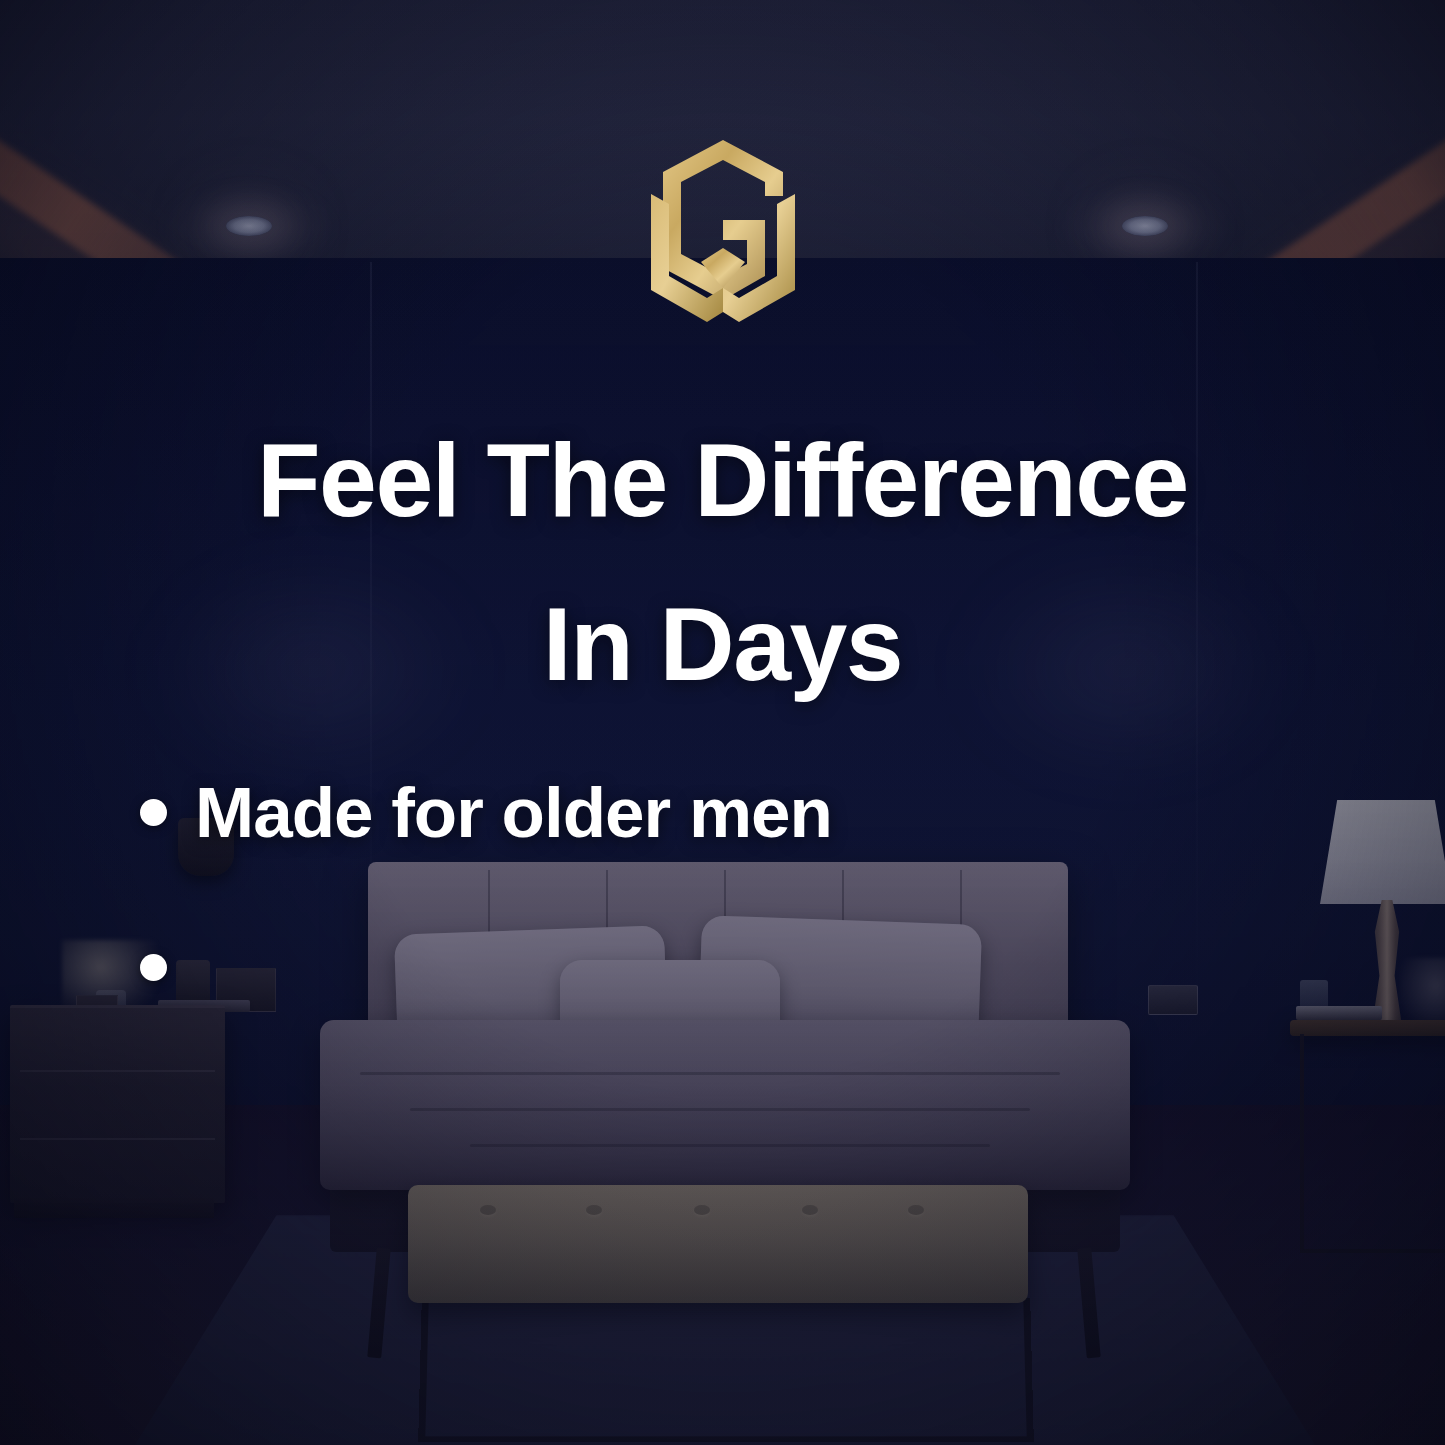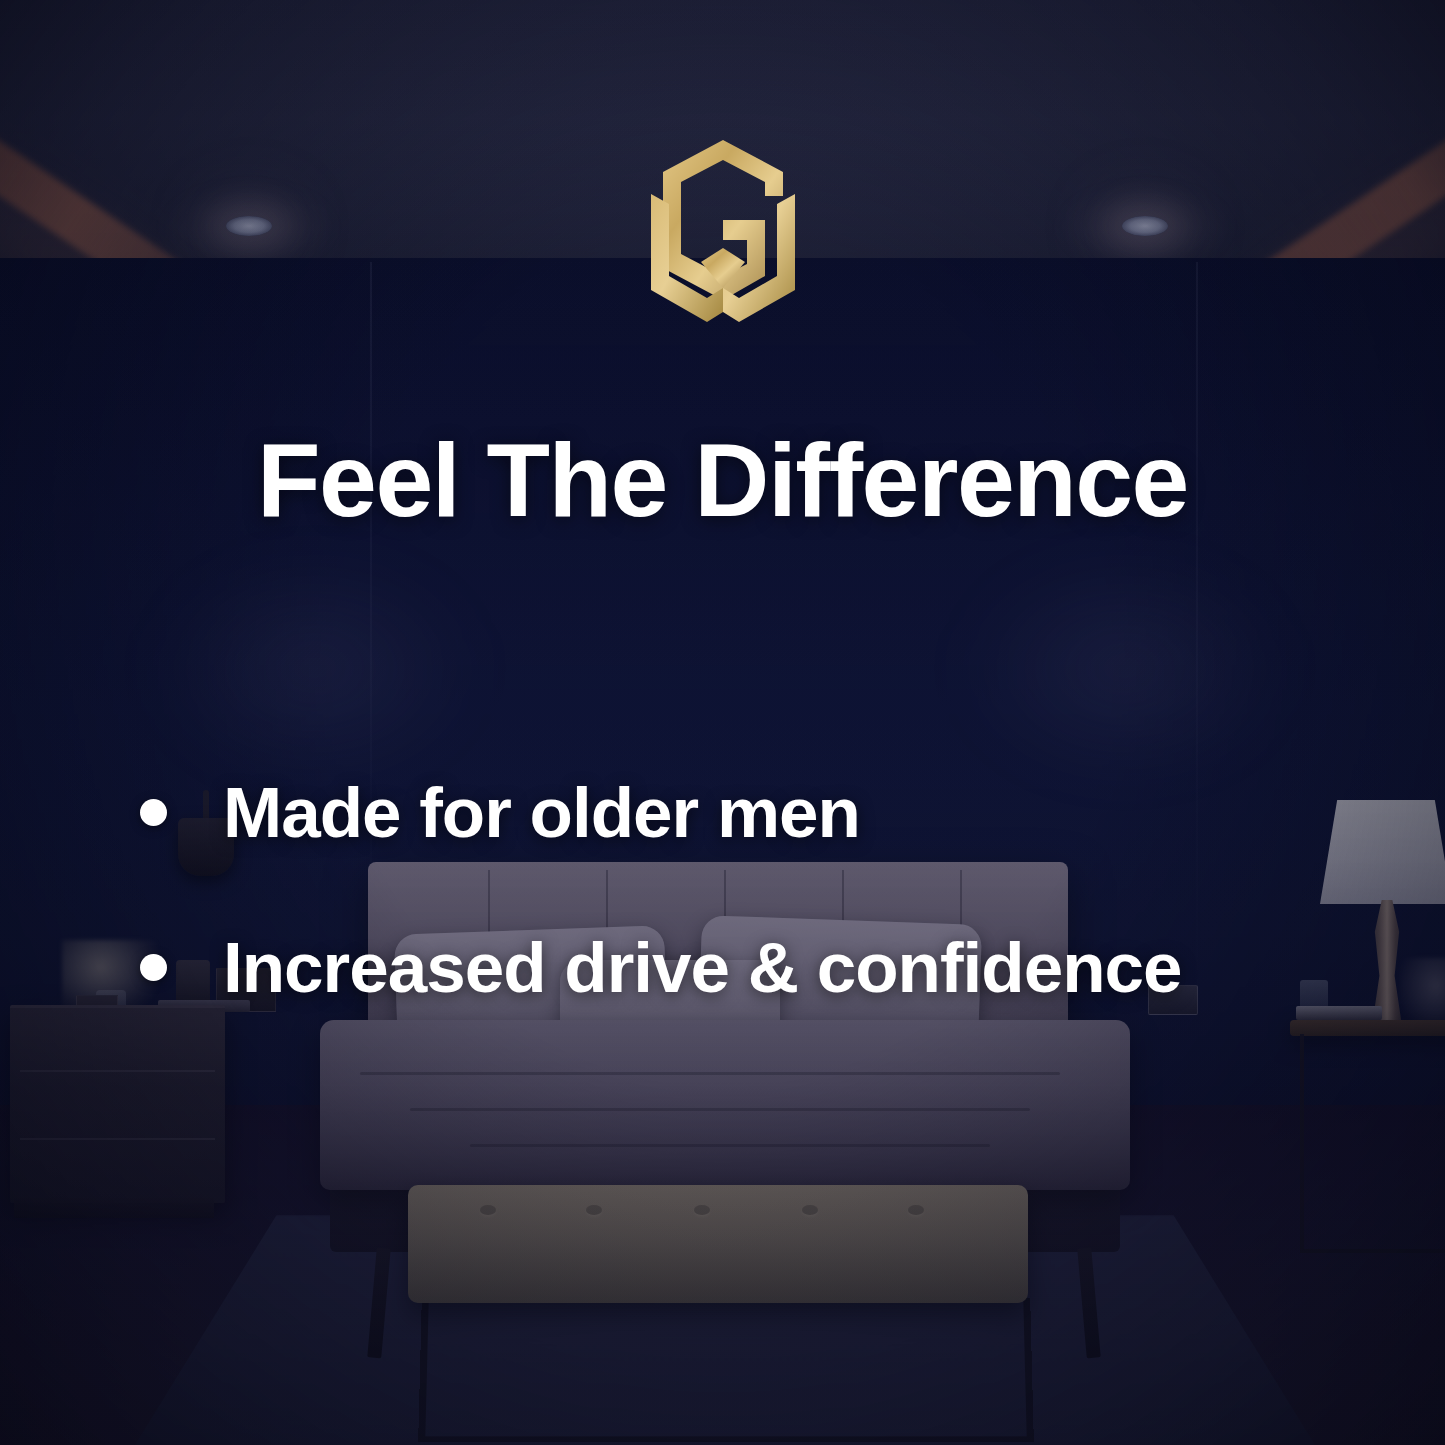--- a/index.html
+++ b/index.html
@@ -423,21 +423,21 @@
   }
   .bullet-dot {
     flex: 0 0 auto;
     width: 27px;
     height: 27px;
     border-radius: 50%;
     background: #ffffff;
     margin-right: 28px;
     box-shadow: 0 2px 10px rgba(0,0,0,0.5);
   }
-  .bullet-text { white-space: nowrap; margin-left: 28px; }
+  .bullet-text { white-space: nowrap; }
 </style>
 </head>
 <body>
 
 <div id="ad-canvas">
 
   <div class="scene">
 
     <div class="ceiling"></div>
 
@@ -548,27 +548,27 @@
         <path fill="url(#goldGrad2)" d="
           M160 58 L142 68 L142 140 L104 162 L88 152 L88 176 L104 186 L160 154 Z"></path>
 
         <path fill="url(#goldGrad)" d="
           M88 112 L110 126 L88 152 L66 126 Z"></path>
       </svg>
     </div>
 
     <h1 class="headline">
       <span>Feel The Difference</span><br>
+      <span>In Days</span>
     </h1>
 
     <ul class="bullets">
       <li class="bullet-item">
         <span class="bullet-dot"></span>
         <span class="bullet-text">Made for older men</span>
       </li>
       <li class="bullet-item">
         <span class="bullet-dot"></span>
-        <span class="bullet-text">Increased drive &amp; confidence</span>
       </li>
     </ul>
 
   </div>
 </div>
 
 </body></html>

